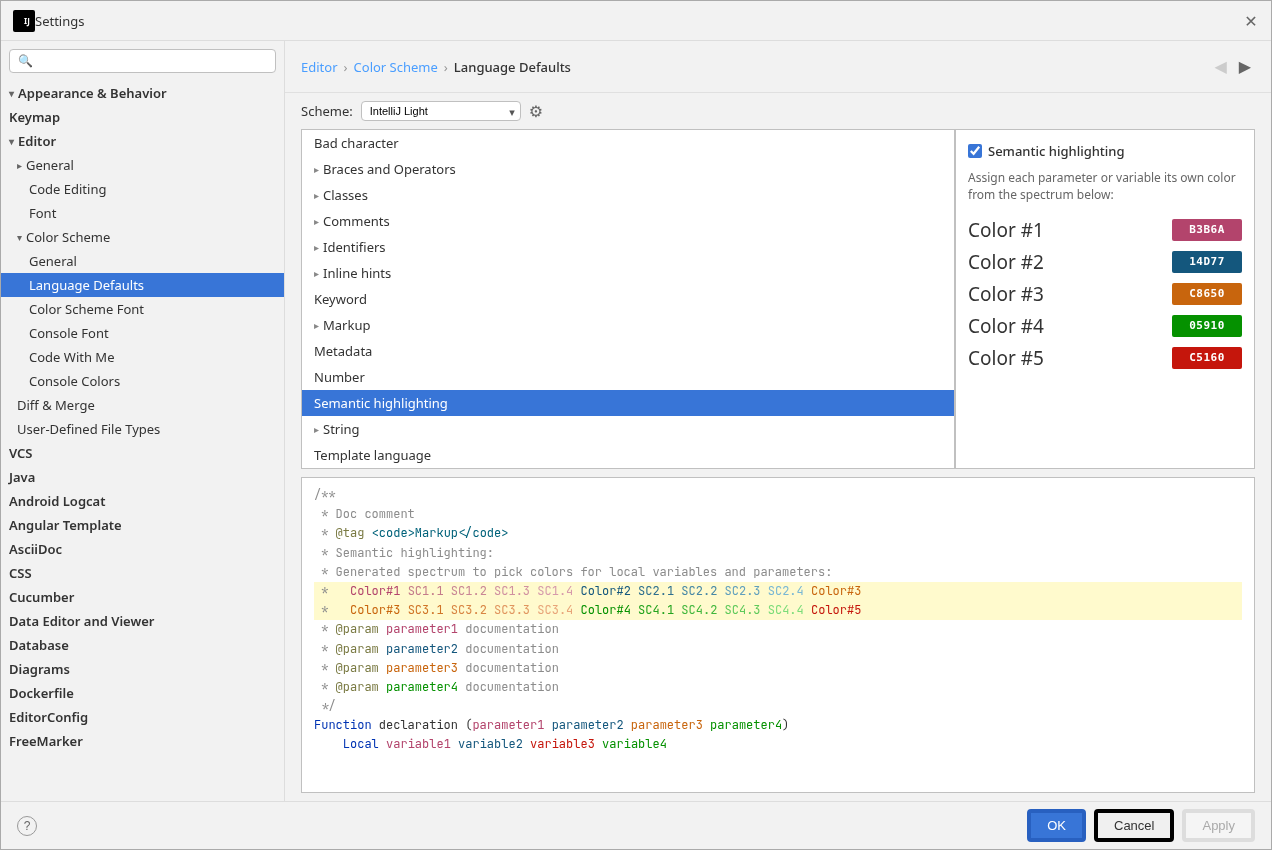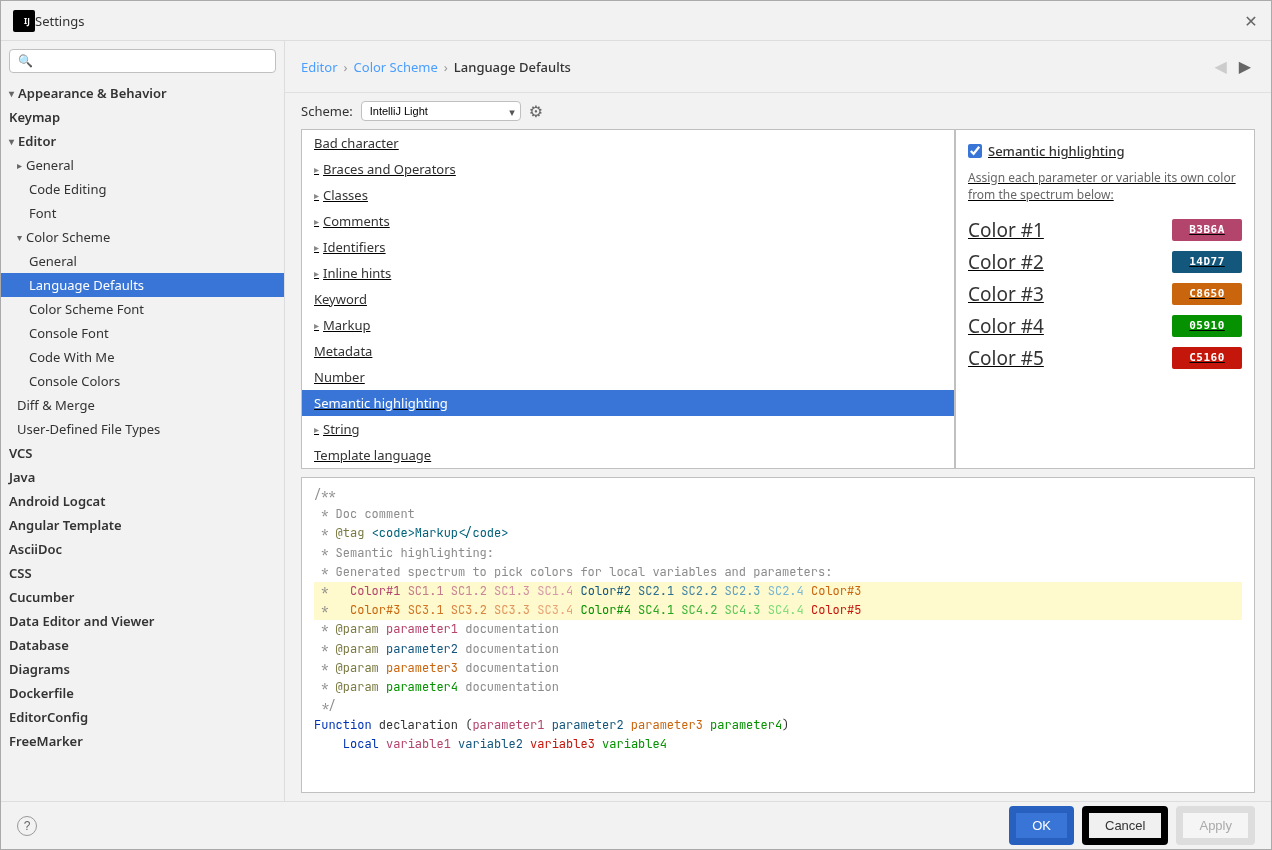--- a/index.html
+++ b/index.html
@@ -41,21 +41,21 @@
     .scheme-label { color: #333; font-size: 13px; }
     .scheme-select { padding: 3px 24px 3px 8px; border: 1px solid #c0c0c0; border-radius: 4px; font-size: 11px; background: white; appearance: none; position: relative; min-width: 160px; cursor: pointer; }
     .scheme-select-wrapper { position: relative; display: inline-block; }
     .scheme-select-wrapper::after { content: '▾'; position: absolute; right: 6px; top: 50%; transform: translateY(-50%); pointer-events: none; color: #555; font-size: 11px; }
     .gear-btn { background: none; border: none; cursor: pointer; color: #666; font-size: 16px; }
 
     
     .editor-area { flex: 1; display: flex; flex-direction: column; overflow: hidden; padding: 0 16px 8px 16px; gap: 8px; }
 
     
-    .top-split { display: flex; gap: 0; height: 340px; flex-shrink: 0; text-decoration: underline; }
+    .top-split { display: flex; gap: 0; height: 340px; flex-shrink: 0; }
 
     
     .category-panel { flex: 1; border: 1px solid #c0c0c0; background: white; overflow-y: auto; }
     .cat-item { padding: 4px 8px 4px 12px; cursor: pointer; display: flex; align-items: center; gap: 4px; color: #333; font-size: 13px; }
     .cat-item.active { background: #3875d7; color: white; }
     .cat-item .chevron { font-size: 10px; color: #888; }
 
     
     .semantic-panel { width: 300px; border: 1px solid #c0c0c0; background: white; padding: 12px; display: flex; flex-direction: column; gap: 10px; flex-shrink: 0; }
     .semantic-header { display: flex; align-items: center; gap: 6px; }
@@ -69,21 +69,21 @@
     
     .code-preview { flex: 1; border: 1px solid #c0c0c0; background: white; overflow: auto; padding: 8px 12px; font-family: 'JetBrains Mono', 'Courier New', monospace; font-size: 12px; line-height: 1.6; color: #333; position: relative; }
     .code-line { white-space: pre; }
     .c-comment { color: #8c8c8c; }
     .highlight-line { background: #fffacd; }
 
     
     .footer { height: 48px; background: #f2f2f2; border-top: 1px solid #ddd; display: flex; align-items: center; justify-content: space-between; padding: 0 16px; flex-shrink: 0; }
     .footer-left { display: flex; align-items: center; }
     .footer-right { display: flex; gap: 8px; align-items: center; }
-    .btn { padding: 5px 16px; border-radius: 4px; border: 7px solid #000000; font-size: 13px; cursor: pointer; background: #f0f0f0; color: #333; }
+    .btn { padding: 5px 16px; border-radius: 4px; border: 4px solid #000000; font-size: 13px; cursor: pointer; background: #f0f0f0; color: #333; }
     .btn-primary { background: #3875d7; color: white; border-color: #2860c0; }
     .btn-disabled { color: #aaa; cursor: default; background: #f5f5f5; border-color: #ddd; }
     .help-btn { width: 20px; height: 20px; border-radius: 50%; border: 1px solid #999; background: none; color: #666; font-size: 12px; cursor: pointer; display: flex; align-items: center; justify-content: center; }
 
     
     .ide-logo { width: 22px; height: 22px; background: black; display: flex; align-items: center; justify-content: center; border-radius: 2px; }
     .ide-logo span { color: white; font-size: 8px; font-weight: bold; line-height: 1; margin-left: 6px; }
 
     
     ::-webkit-scrollbar { width: 8px; height: 8px; }

